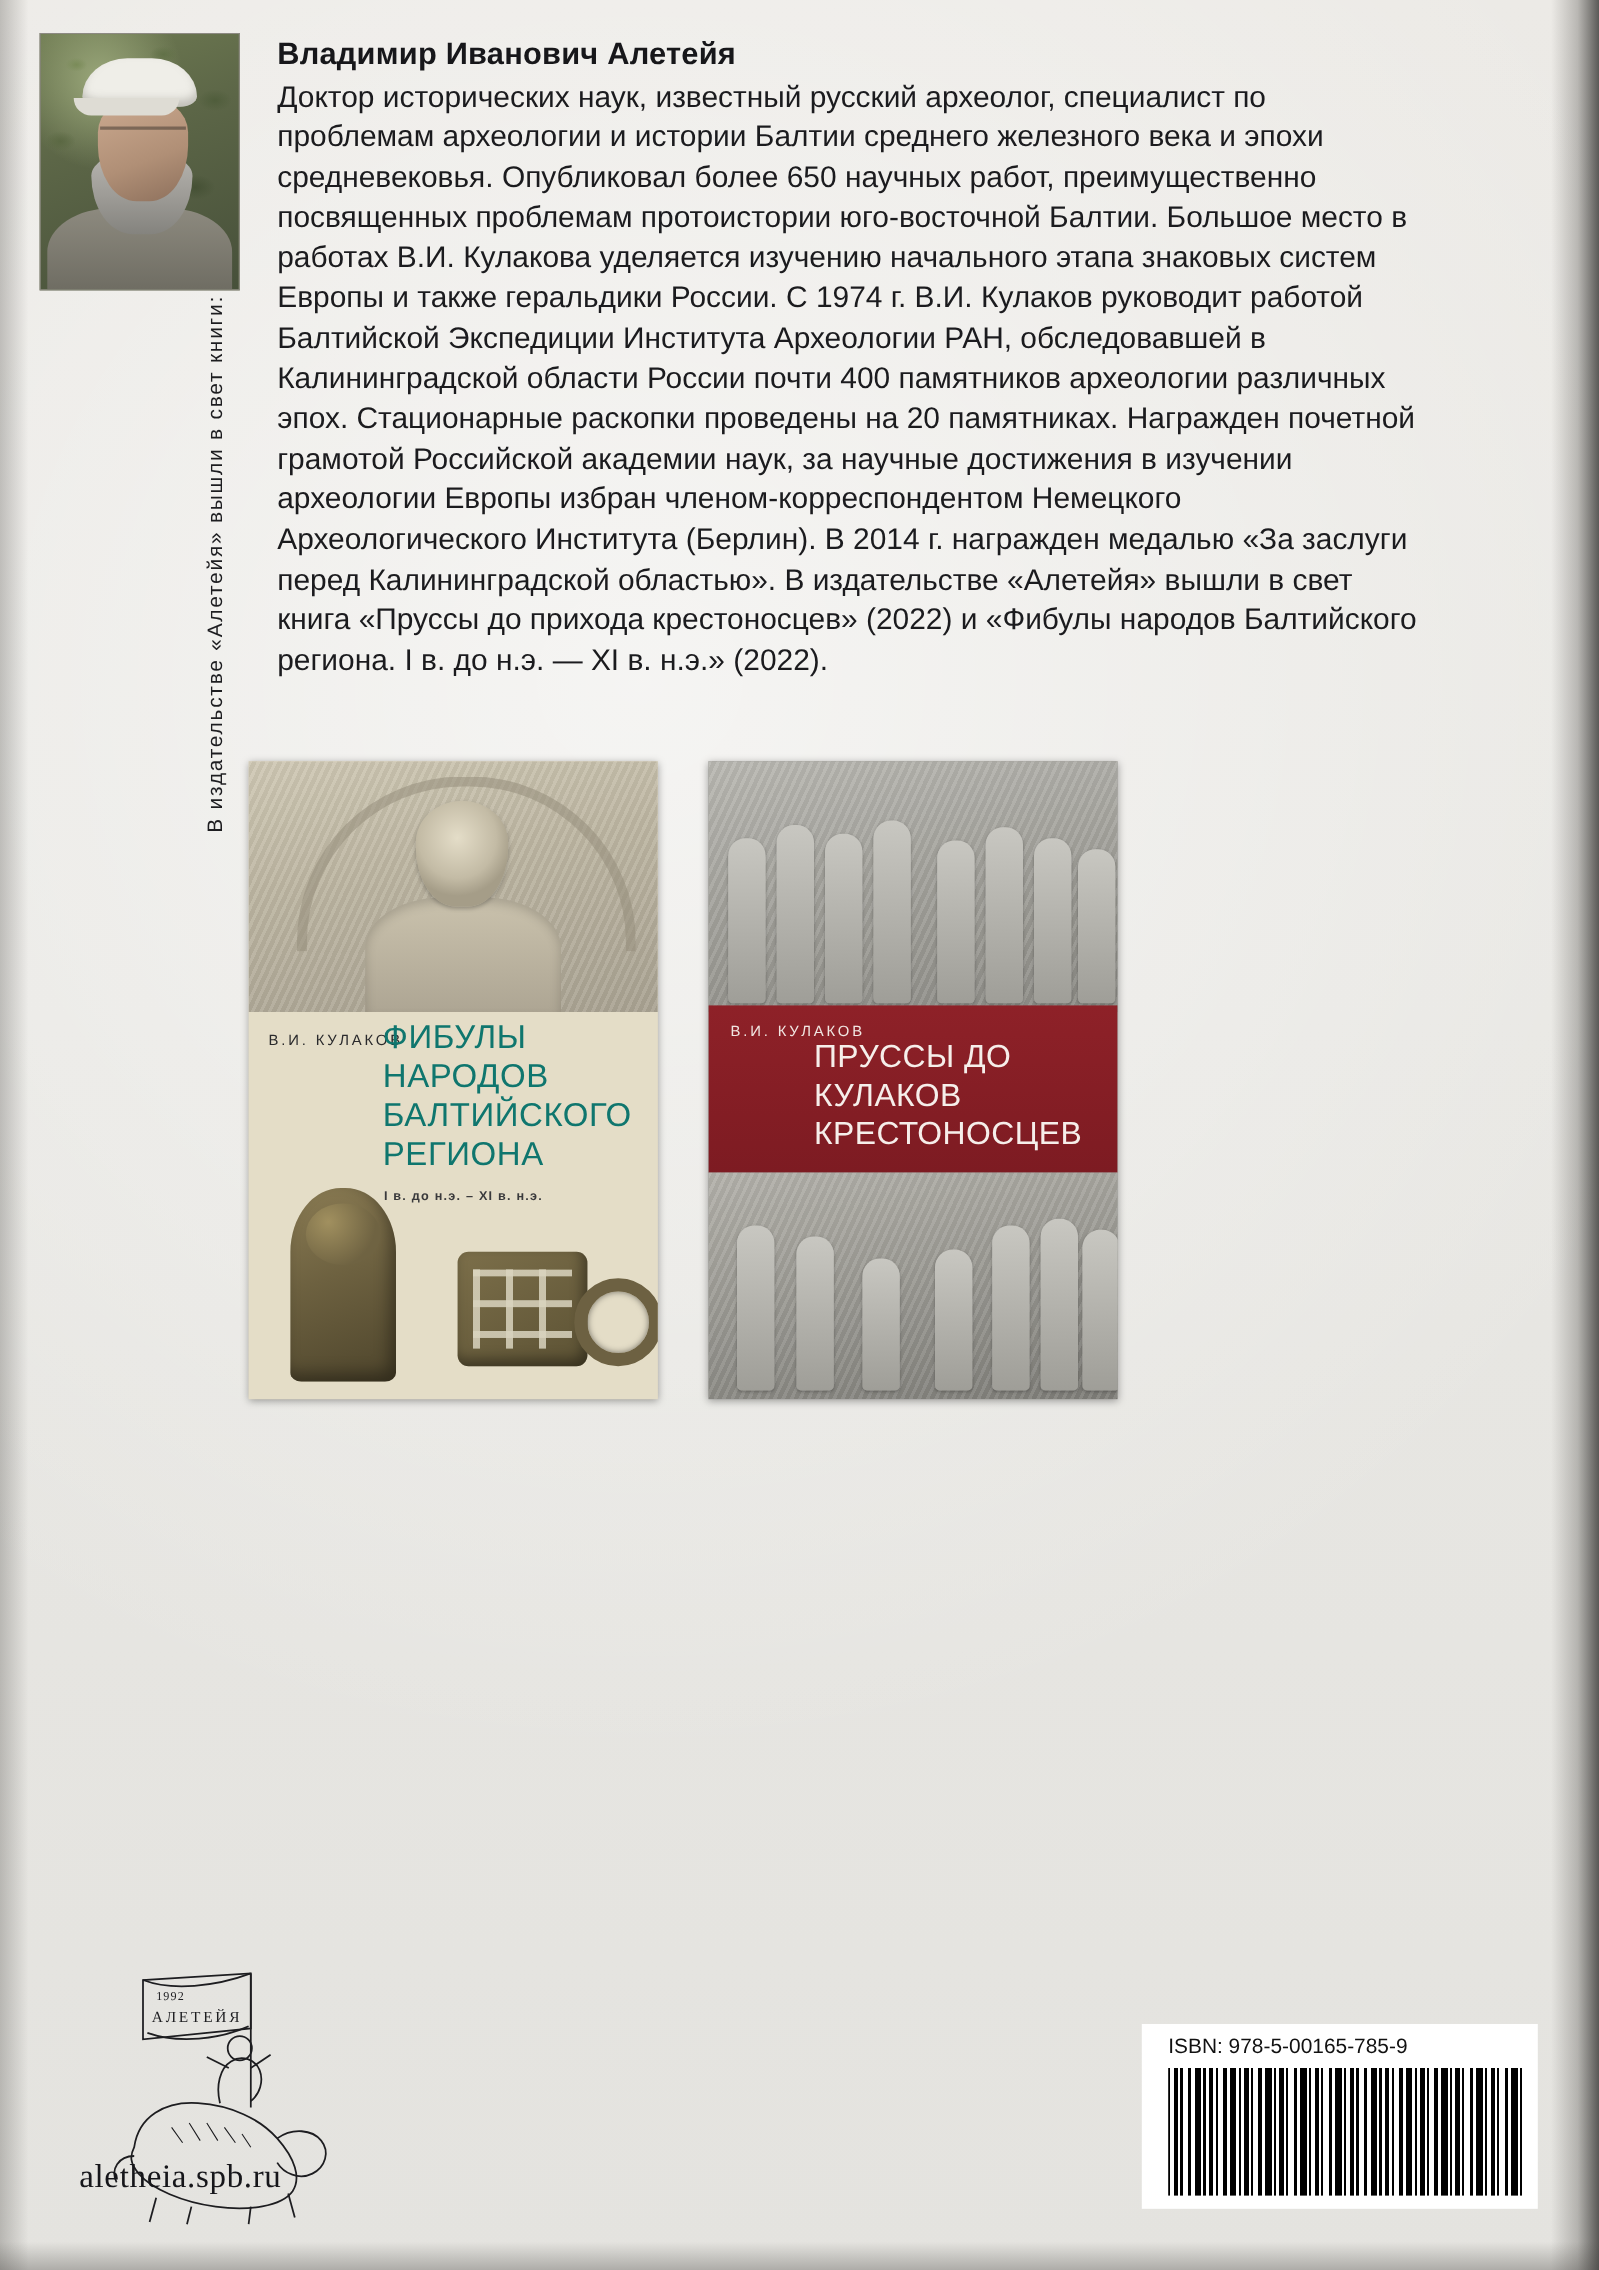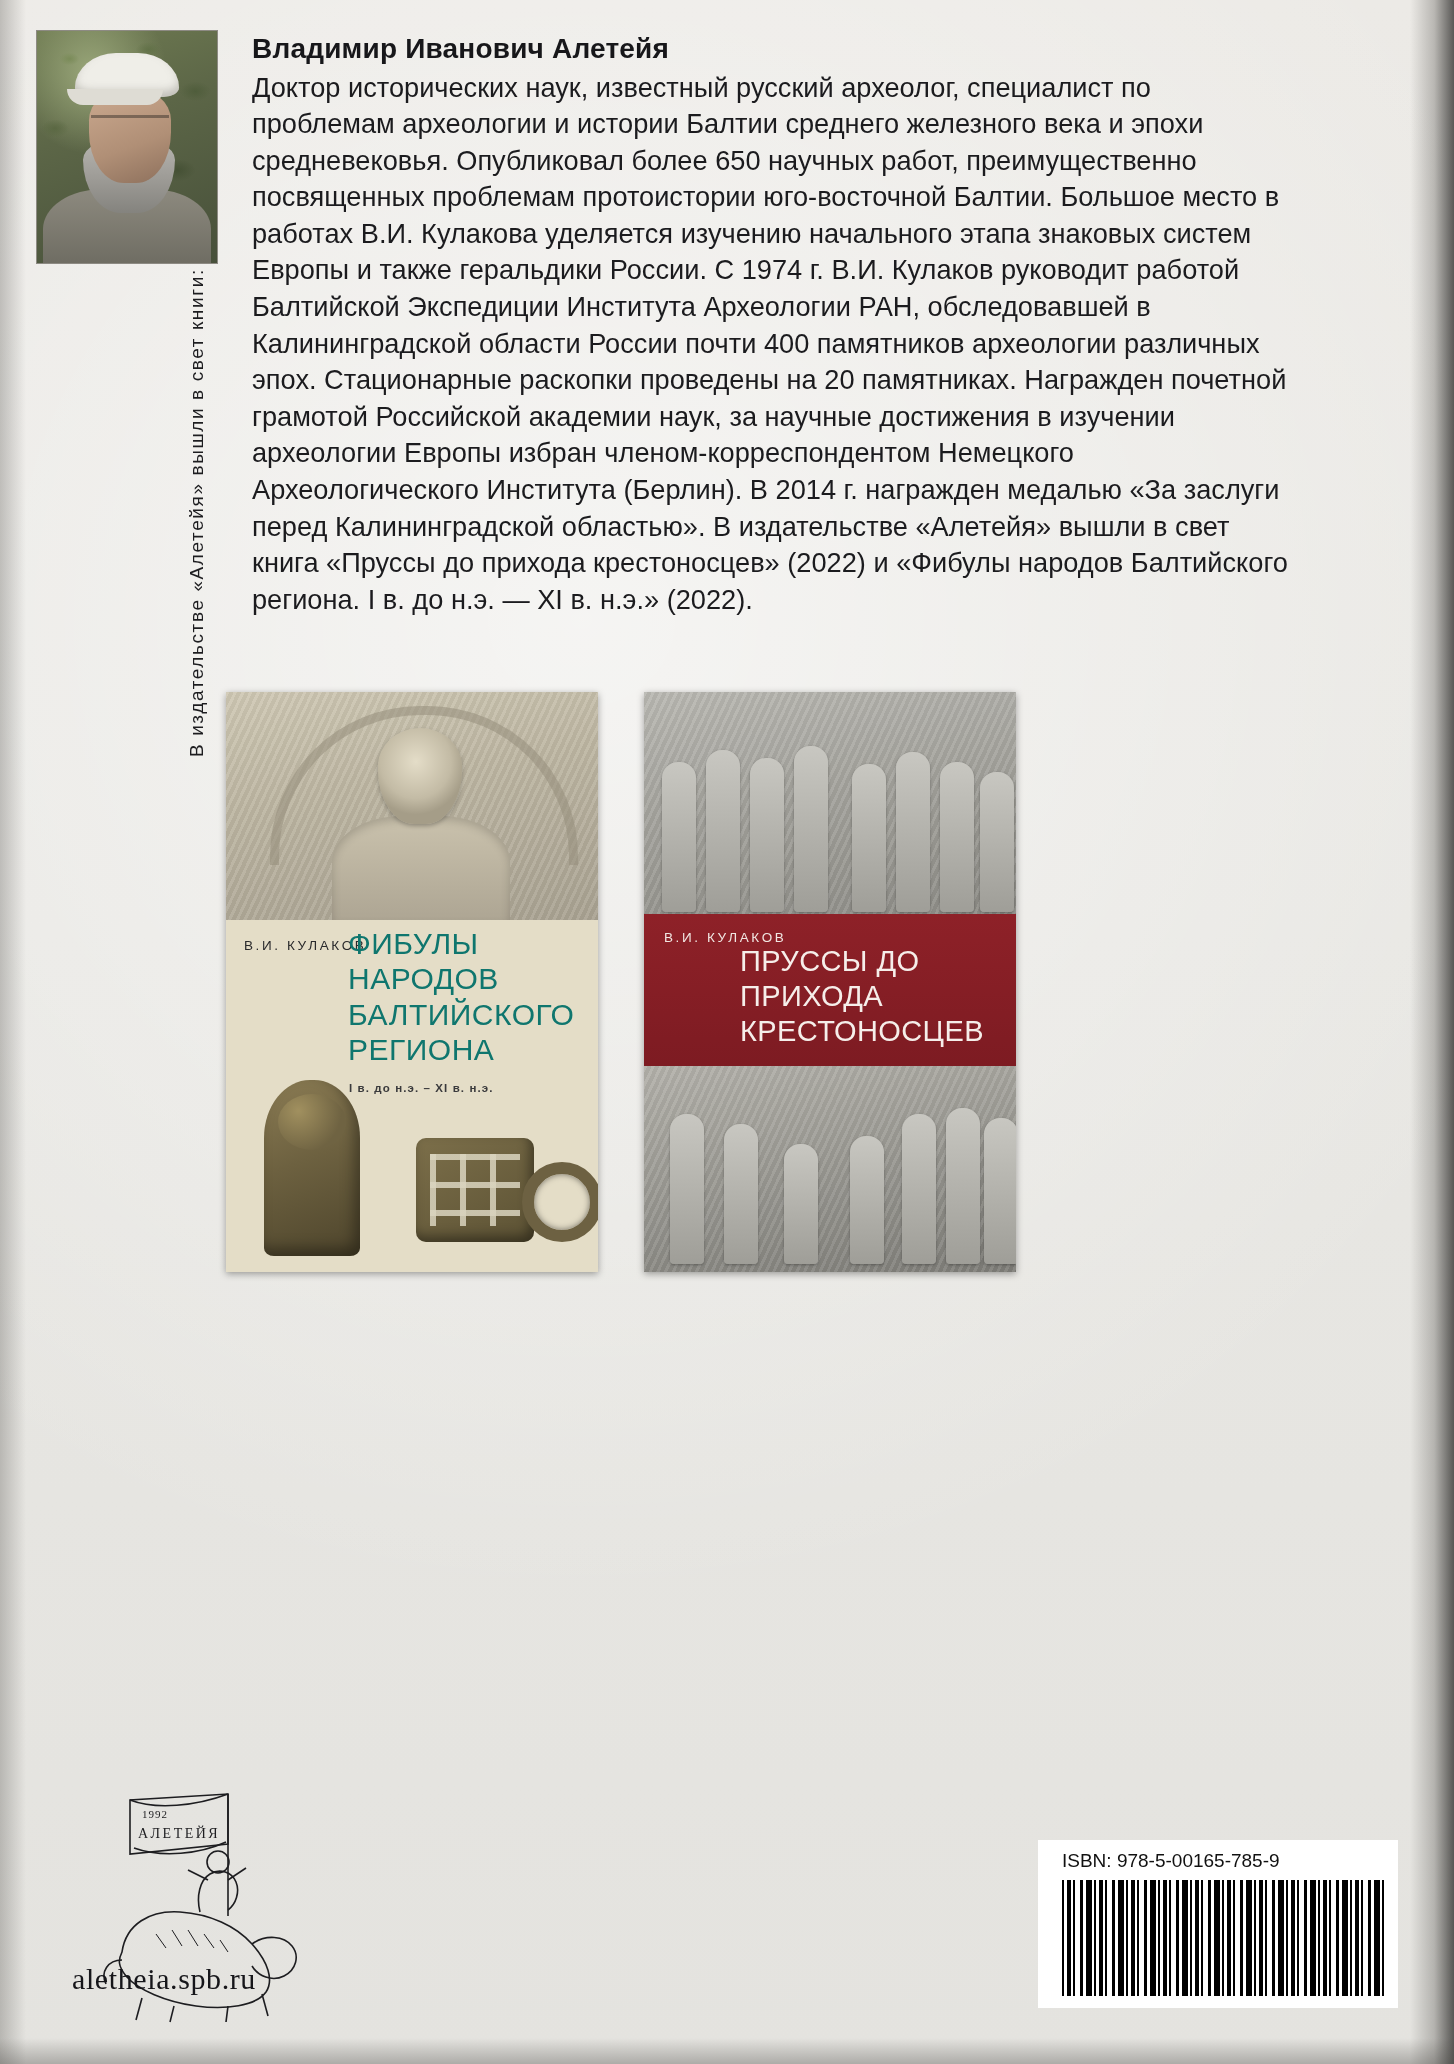--- a/index.html
+++ b/index.html
@@ -423,21 +423,21 @@
         <div class="fig" style="left:62px;height:162px;"></div>
         <div class="fig" style="left:106px;height:154px;"></div>
         <div class="fig" style="left:150px;height:166px;"></div>
         <div class="fig" style="left:208px;height:148px;"></div>
         <div class="fig" style="left:252px;height:160px;"></div>
         <div class="fig" style="left:296px;height:150px;"></div>
         <div class="fig" style="left:336px;height:140px;"></div>
       </div>
       <div class="pru-band">
         <div class="pru-author">В.И. КУЛАКОВ</div>
-        <div class="pru-title">ПРУССЫ ДО ПРИХОДА КРЕСТОНОСЦЕВ</div>
+        <div class="pru-title">ПРУССЫ ДО КУЛАКОВ КРЕСТОНОСЦЕВ</div>
       </div>
       <div class="pru-lower">
         <div class="relief-lines"></div>
         <div class="fig" style="left:26px;height:150px;"></div>
         <div class="fig" style="left:80px;height:140px;"></div>
         <div class="fig" style="left:140px;height:120px;"></div>
         <div class="fig" style="left:206px;height:128px;"></div>
         <div class="fig" style="left:258px;height:150px;"></div>
         <div class="fig" style="left:302px;height:156px;"></div>
         <div class="fig" style="left:340px;height:146px;"></div>

